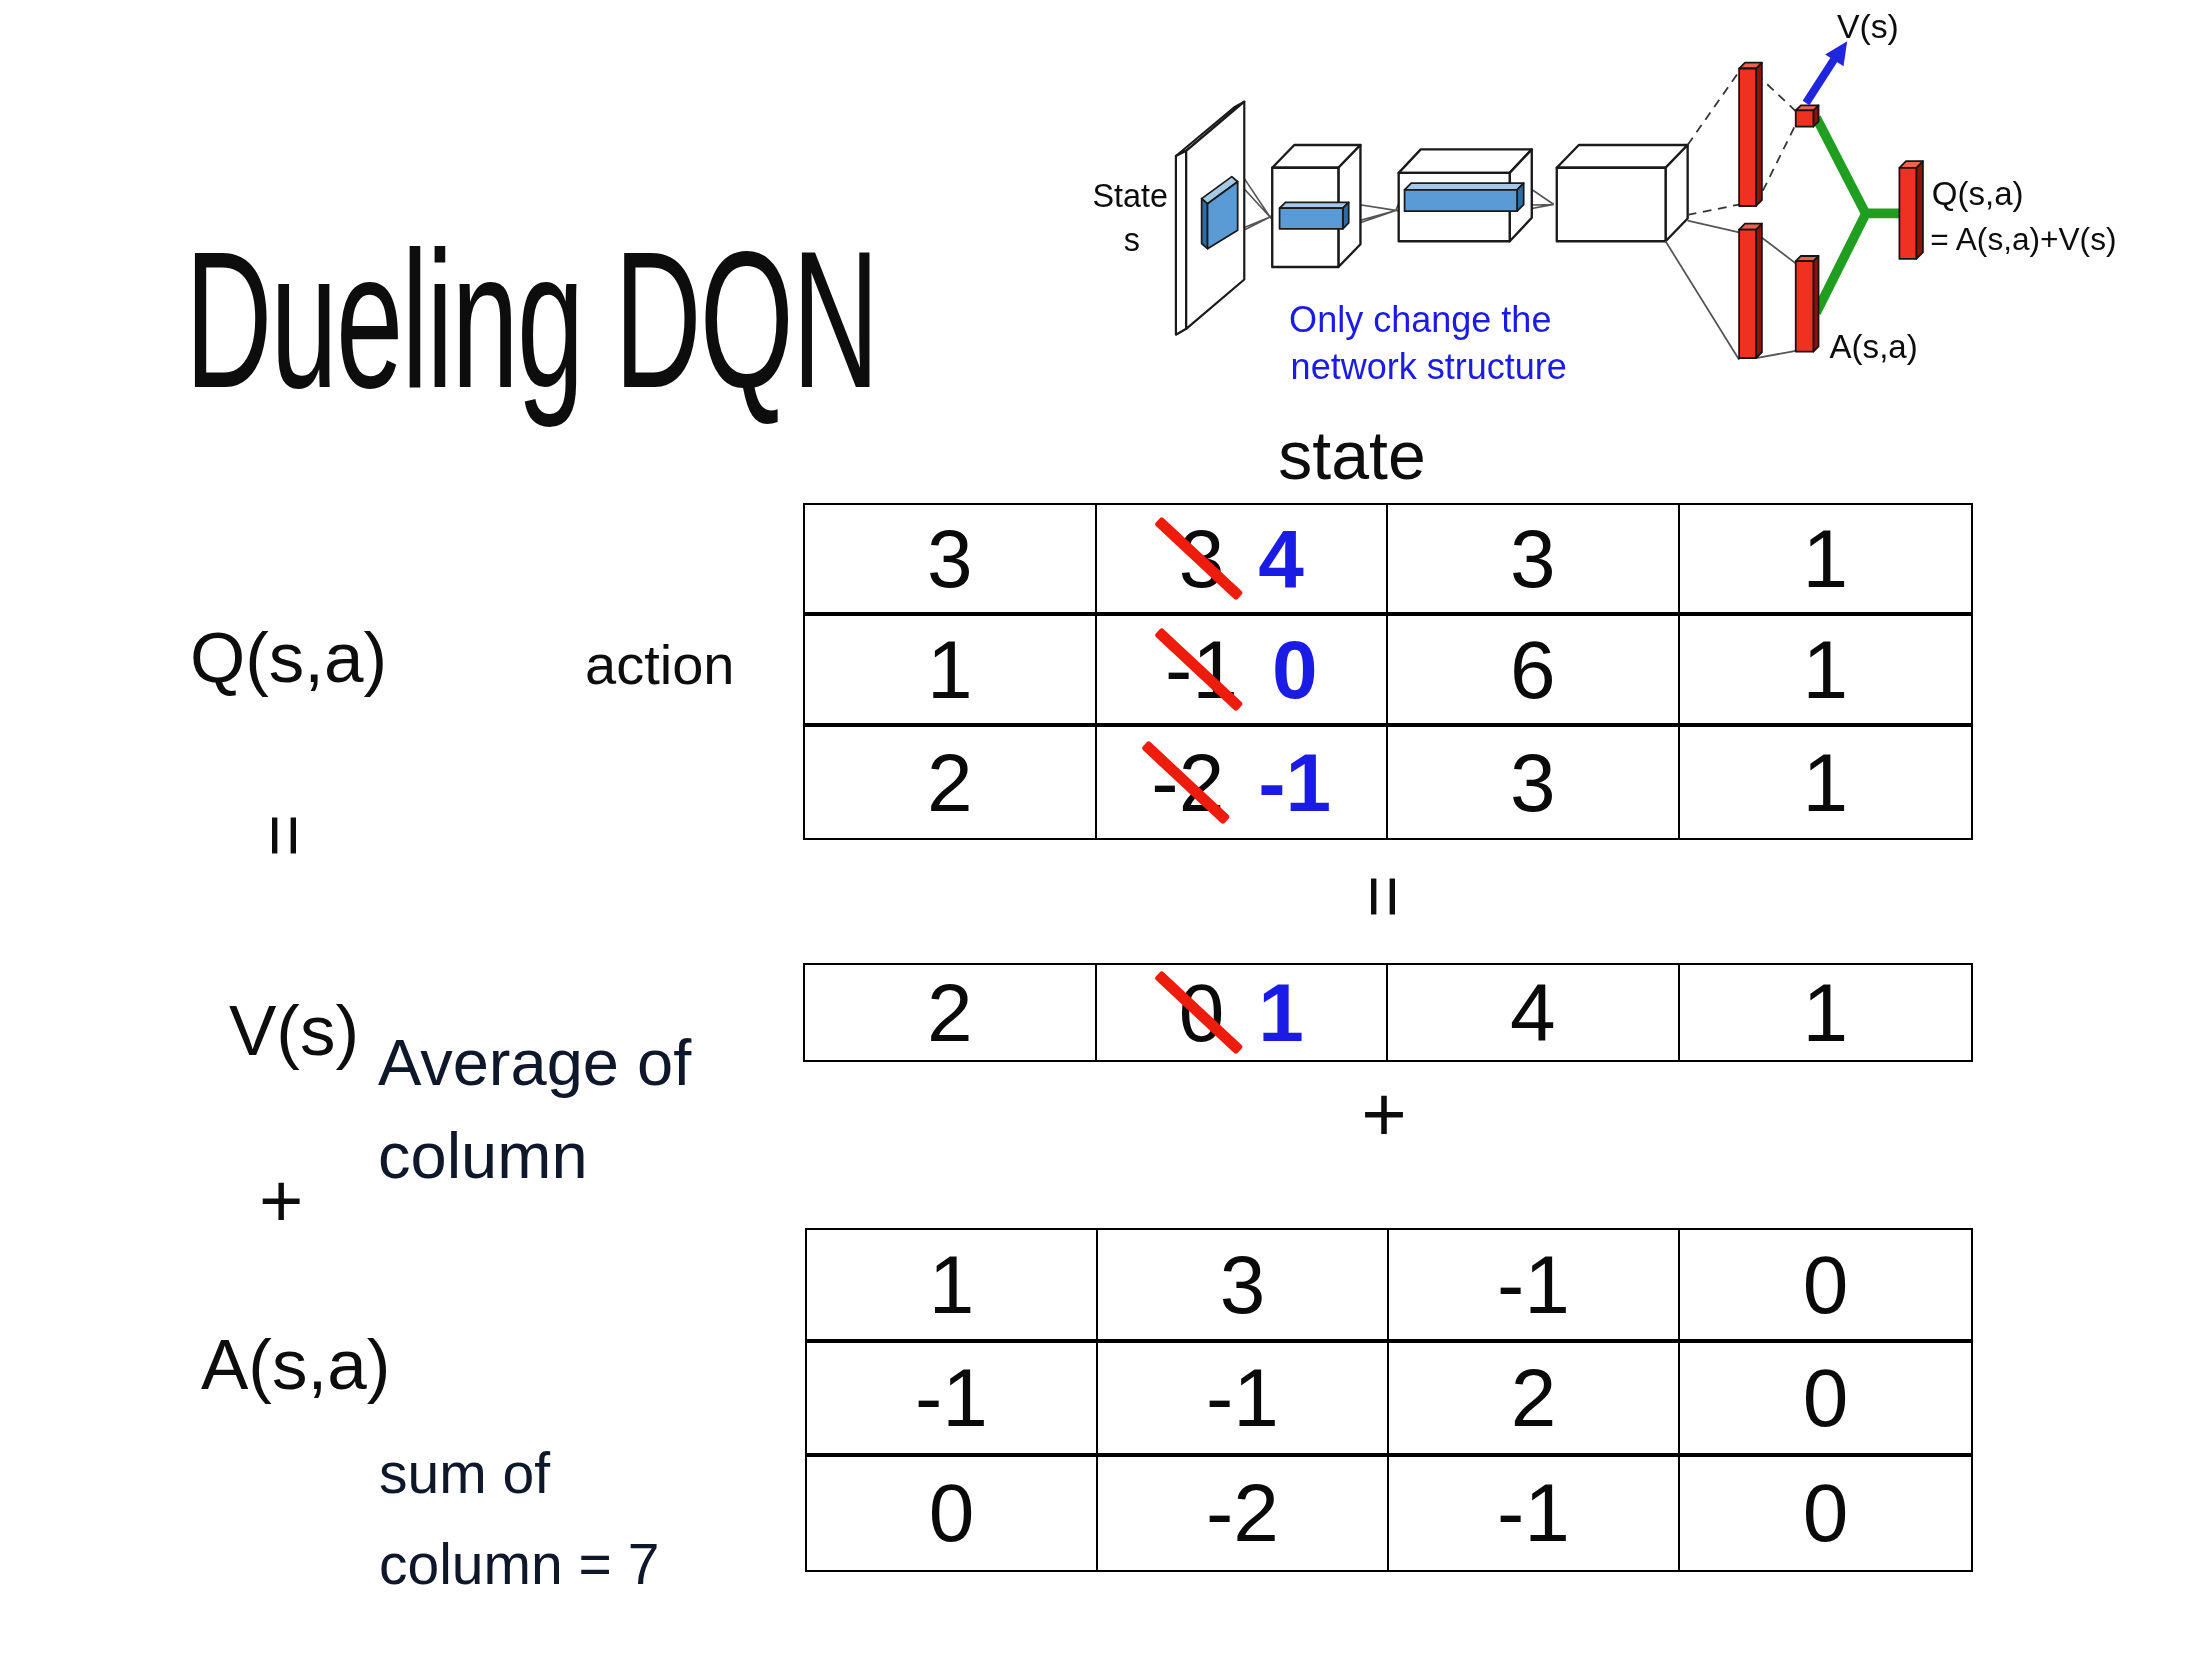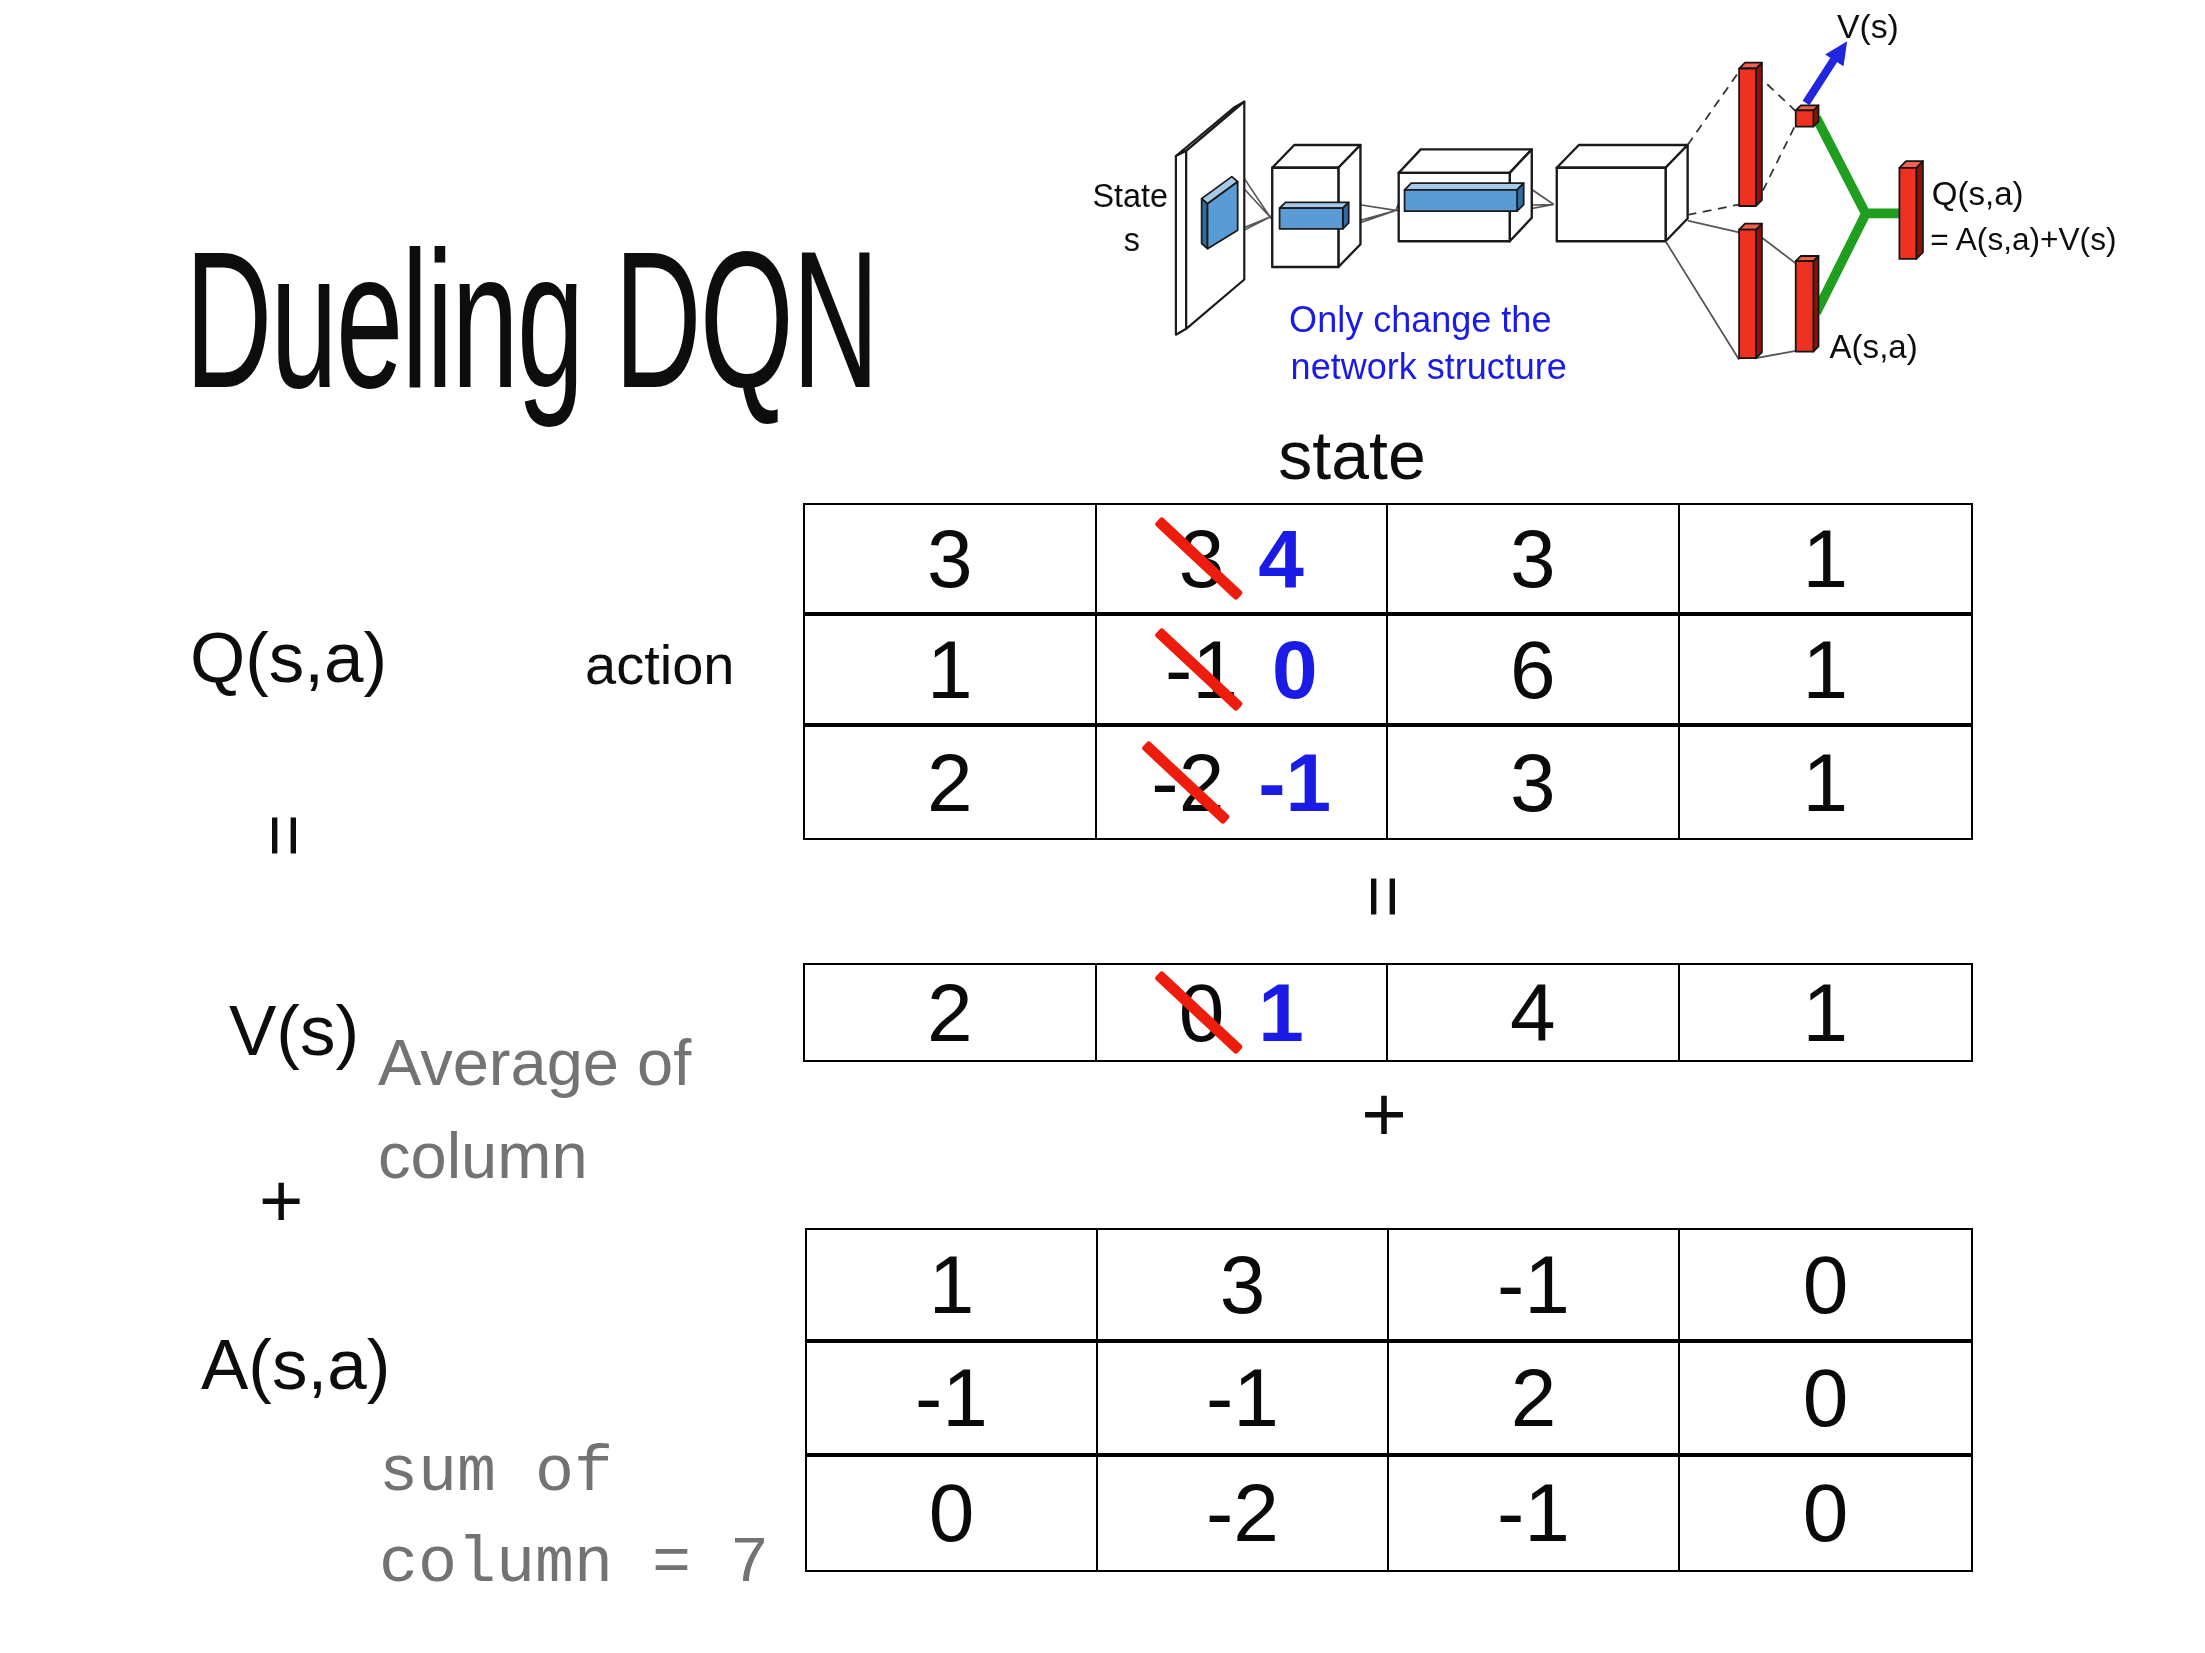--- a/index.html
+++ b/index.html
@@ -15,24 +15,24 @@
   .lbl{position:absolute; line-height:1.1; white-space:nowrap; color:#0d0d0d;}
   .q-label   {left:190px;  top:619px;  font-size:71px;}
   .eq-left   {left:248px;  top:795px; width:74px; text-align:center; font-size:74px; transform:rotate(90deg);}
   .v-label   {left:229px;  top:992px; font-size:71px;}
   .plus-left {left:259px;  top:1159px; font-size:76px;}
   .a-label   {left:201px;  top:1326px; font-size:71px;}
   .action-label{left:585px; top:634px; font-size:56px;}
   .state-label {left:767px; top:418px; width:1170px; text-align:center; font-size:68px;}
   .eq-center {left:1347px; top:856px; width:74px; text-align:center; font-size:74px; transform:rotate(90deg);}
   .plus-center{left:1345px; top:1072px; width:78px; text-align:center; font-size:78px;}
-  .blue-note{position:absolute; color:#737373; white-space:nowrap;}
+  .blue-note{position:absolute; color:#0f172a; white-space:nowrap;}
   .blue-note span{display:block;}
   .avg-note{left:378px; top:1016px; font-size:65px; line-height:93px;}
-  .sum-note{left:379px; top:1428px; font-size:65px; line-height:91px;font-family:Liberation Mono, monospace;}
+  .sum-note{left:379px; top:1428px; font-size:57px; line-height:91px;}
 
   .tbl{position:absolute; display:grid; border:2.9px solid #000; background:#fff; box-sizing:border-box;}
   .q-tbl{left:803px; top:503px;  width:1170px; height:337px;
          grid-template-columns:repeat(4,1fr); grid-template-rows:repeat(3,1fr);}
   .v-tbl{left:803px; top:963px; width:1170px; height:99px;
          grid-template-columns:repeat(4,1fr); grid-template-rows:1fr;}
   .a-tbl{left:805px; top:1228px; width:1168px; height:344px;
          grid-template-columns:repeat(4,1fr); grid-template-rows:repeat(3,1fr);}
   .cell{border-right:2.2px solid #000; border-bottom:4.4px solid #000;
         display:flex; align-items:center; justify-content:center; box-sizing:border-box;}

